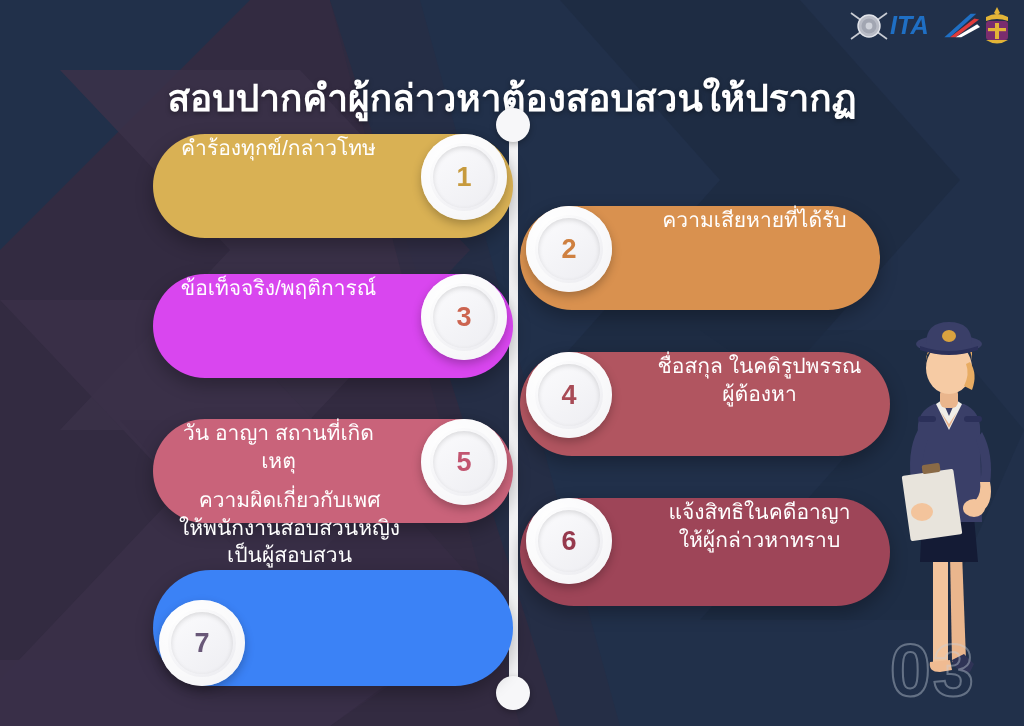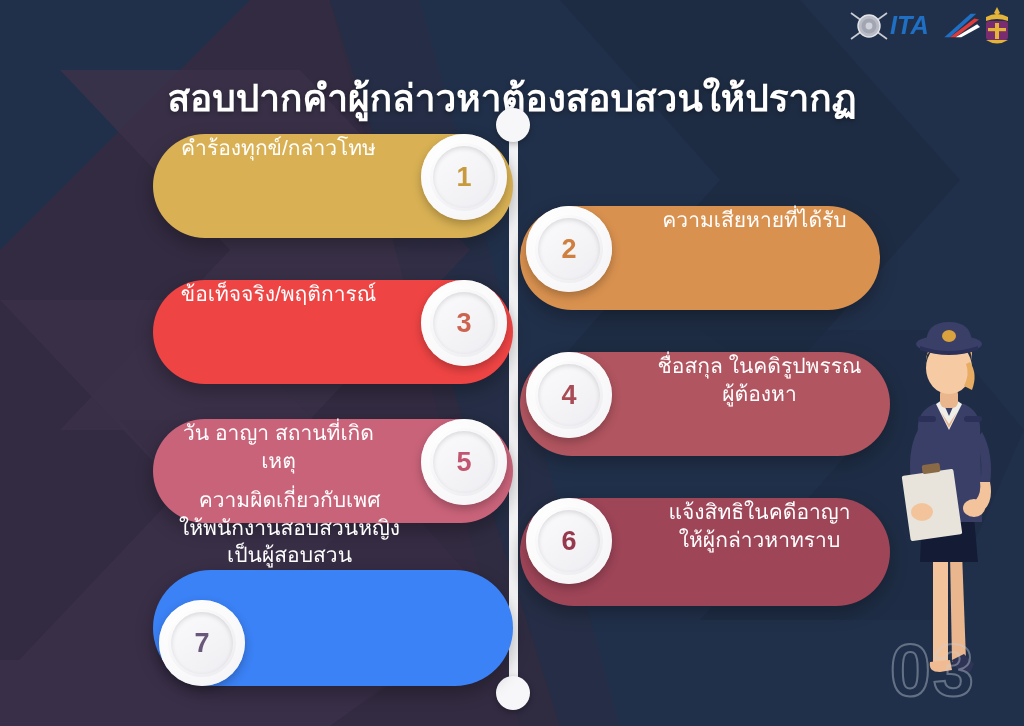--- a/index.html
+++ b/index.html
@@ -206,21 +206,21 @@
         <div class="badge">
           <div class="badge-inner" style="color: rgb(199, 154, 61);">1</div>
         </div>
       </div>
       <div class="step right" style="top: 206px; width: 360px; height: 104px; background: rgb(217, 145, 79); left: 520px;">
         <div class="badge">
           <div class="badge-inner" style="color: rgb(207, 128, 64);">2</div>
         </div>
         <div class="step-label" style="flex: 1 1 auto;">ความเสียหายที่ได้รับ</div>
       </div>
-      <div class="step left" style="top: 280px; width: 360px; height: 104px; background: #ef4444; left: 153px;">
+      <div class="step left" style="top: 274px; width: 360px; height: 104px; background: #d946ef; left: 153px;">
         <div class="step-label" style="flex: 1 1 auto;">ข้อเท็จจริง/พฤติการณ์</div>
         <div class="badge">
           <div class="badge-inner" style="color: rgb(204, 100, 80);">3</div>
         </div>
       </div>
       <div class="step right" style="top: 352px; width: 370px; height: 104px; background: rgb(177, 85, 96); left: 520px;">
         <div class="badge">
           <div class="badge-inner" style="color: rgb(168, 75, 86);">4</div>
         </div>
         <div class="step-label" style="flex: 1 1 auto;">ชื่อสกุล ในคดิรูปพรรณ

